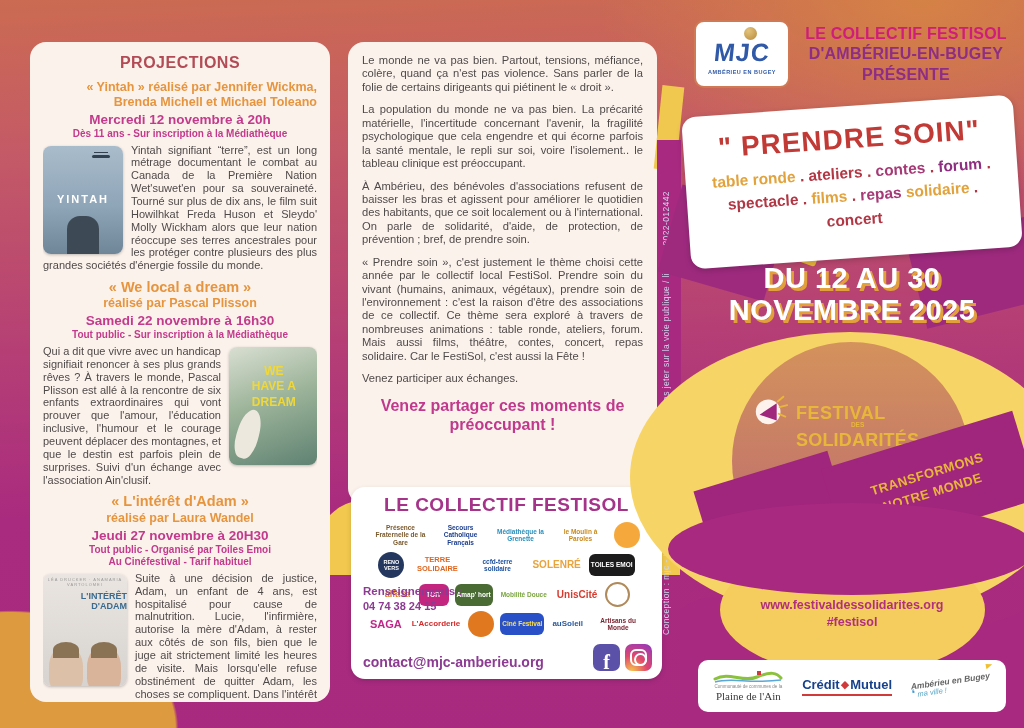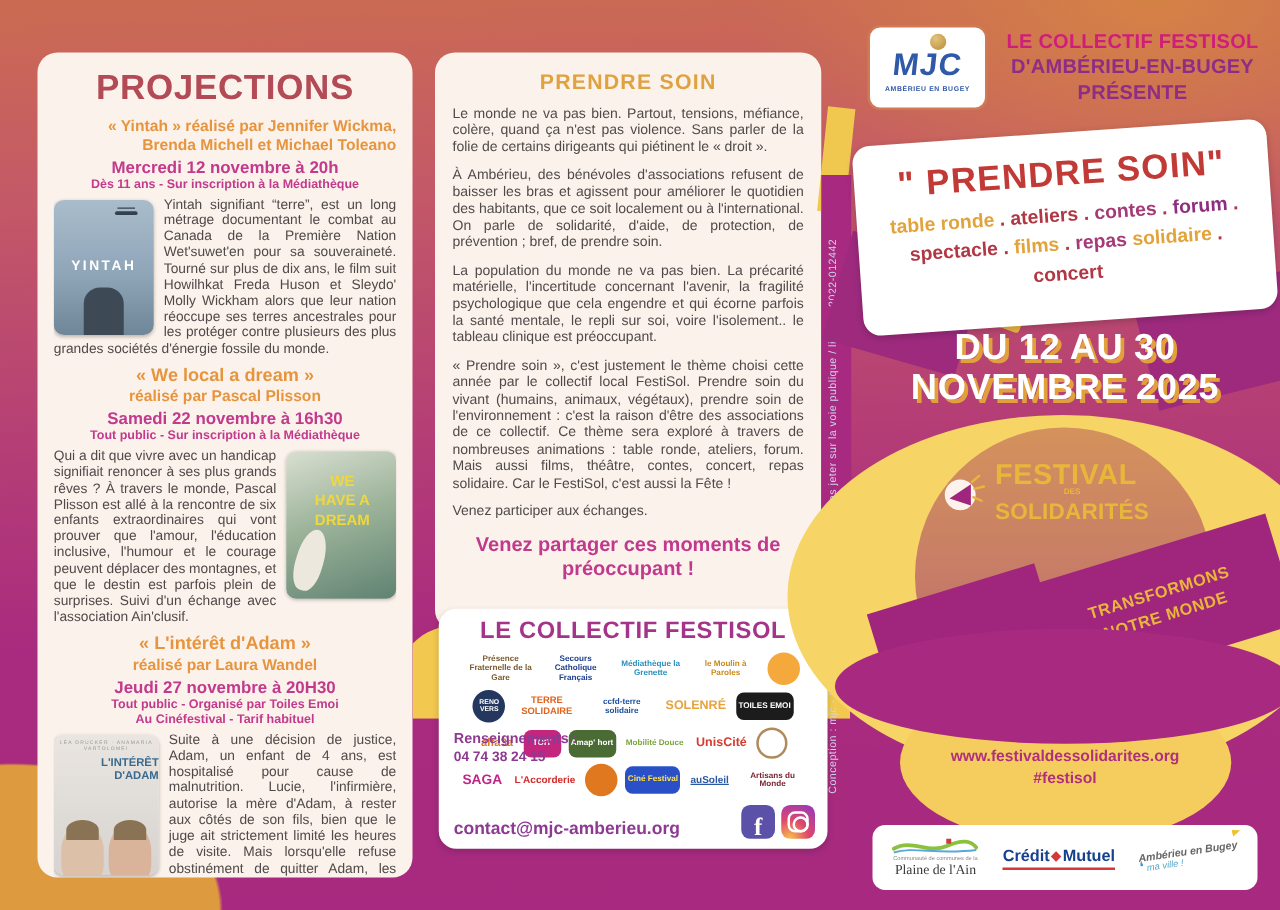--- a/index.html
+++ b/index.html
@@ -5,21 +5,21 @@
   html,body{margin:0;padding:0;}
   body{width:1024px;height:728px;overflow:hidden;font-family:"Liberation Sans","DejaVu Sans",sans-serif;}
   .page{position:relative;width:1024px;height:728px;overflow:hidden;
     background:
       radial-gradient(ellipse 300px 210px at 1% 100%, #de9a3e 0%, #de9a3e 55%, rgba(222,154,62,0) 56%),
       radial-gradient(ellipse 520px 320px at 90% 0%, rgba(214,133,68,.9) 0%, rgba(214,133,68,0) 62%),
       linear-gradient(178deg,#cb6b52 0%,#c45a66 20%,#b43d76 48%,#a92b7f 68%,#a72a80 100%);}
   .card{position:absolute;background:#fcf2ec;border-radius:16px;box-sizing:border-box;}
   
   .left{left:30px;top:42px;width:300px;height:660px;padding:10px 13px;overflow:hidden;}
-  .left h1{margin:2px 0 8px;text-align:center;font-size:28px;letter-spacing:.5px;color:#b24b55;font-weight:800;}
+  .left h1{margin:2px 0 8px;text-align:center;font-size:16px;letter-spacing:.5px;color:#b24b55;font-weight:800;}
   .film{overflow:hidden;margin-bottom:7px;}
   .ftitle{text-align:center;color:#e6953e;font-weight:800;line-height:1.2;}
   .ftitle.f1{font-size:12.5px;text-align:right;}
   .ftitle.big{font-size:14.5px;}
   .fdir{text-align:center;color:#e6953e;font-weight:800;font-size:12.5px;line-height:1.2;}
   .fdate{text-align:center;color:#c23a8c;font-weight:800;font-size:13.5px;margin-top:2px;}
   .fnote{text-align:center;color:#c23a8c;font-weight:700;font-size:10px;line-height:1.25;margin:1px 0 3px;}
   .syn{margin:0;font-size:11px;line-height:1.17;color:#4e4a49;text-align:justify;}
   .poster{position:relative;overflow:hidden;border-radius:8px;box-shadow:0 1px 3px rgba(0,0,0,.25);}
   .poster1{float:left;width:80px;height:108px;margin:2px 8px 2px 0;background:linear-gradient(180deg,#a9bccb 0%,#8fa5b8 55%,#6f8598 100%);}
@@ -75,21 +75,21 @@
   .ray{position:absolute;background:#fff;clip-path:polygon(0 50%,100% 0,100% 100%);}
   .deco{position:absolute;background:#9e2a7e;}
   .ticket{position:absolute;left:6px;top:106px;width:332px;height:152px;background:#fff;border-radius:14px;transform:rotate(-4deg);box-shadow:0 2px 6px rgba(0,0,0,.2);text-align:center;}
   .ticket .ttl{margin-top:17px;font-size:28px;font-weight:800;color:#c23a36;letter-spacing:1px;}
   .cats{margin-top:6px;padding:0 20px;font-size:15.5px;font-weight:800;line-height:1.5;}
   .dates{position:absolute;left:0;top:262px;width:100%;text-align:center;color:#fff;font-weight:800;font-size:29px;line-height:1.12;letter-spacing:.5px;text-shadow:3px 3px 0 #e2a03c;}
   .blob-yellow{position:absolute;left:-50px;top:332px;width:440px;height:290px;border-radius:50%;background:#f7d466;}
   .dome{position:absolute;left:52px;top:342px;width:238px;height:238px;border-radius:50%;background:linear-gradient(180deg,#d4925c 0%,#c57a68 55%,#b86678 100%);}
   .fds{position:absolute;left:72px;top:368px;width:210px;display:flex;align-items:center;gap:6px;}
   .fds .txt{color:#e9b63c;font-weight:800;line-height:1.02;}
-  .fds .w1{font-size:23px;letter-spacing:.5px;}
+  .fds .w1{font-size:18px;letter-spacing:.5px;margin-top:36px;}
   .fds .row2{display:flex;align-items:center;gap:2px;flex-direction:column;}
   .fds .des{font-size:6.5px;line-height:1;}
   .fds .w2{font-size:18px;letter-spacing:.2px;}
   .ribbon{position:absolute;background:#a0257c;transform:rotate(-17deg);}
   .r1{left:18px;top:470px;width:140px;height:52px;}
   .r2{left:150px;top:438px;width:200px;height:92px;display:flex;flex-direction:column;align-items:center;justify-content:center;color:#e9b63c;font-weight:800;font-size:13px;letter-spacing:.5px;line-height:1.45;}
   .bwave{position:absolute;left:0;top:540px;width:344px;height:188px;}
   .yellow-oval{position:absolute;left:40px;top:545px;width:265px;height:130px;border-radius:50%;background:#f5cd5e;}
   .lip{position:absolute;left:-12px;top:503px;width:368px;height:92px;border-radius:50%;background:#a82980;}
   .site{position:absolute;left:20px;top:597px;width:304px;text-align:center;color:#b0307e;font-weight:800;font-size:12.5px;line-height:1.35;}
@@ -148,24 +148,23 @@
         <div class="ptitle3">L'INTÉRÊT D'ADAM</div>
         <div class="face a"></div>
         <div class="face b"></div>
       </div>
       <p class="syn">Suite à une décision de justice, Adam, un enfant de 4 ans, est hospitalisé pour cause de malnutrition. Lucie, l'infirmière, autorise la mère d'Adam, à rester aux côtés de son fils, bien que le juge ait strictement limité les heures de visite. Mais lorsqu'elle refuse obstinément de quitter Adam, les choses se compliquent. Dans l'intérêt de l'enfant, Lucie fait tout son possible pour aider la mère en détresse.</p>
 
     </div>
   </section>
 
   <section class="card mid">
-    <h2>PRENDRE SOIN</h2>
     <p>Le monde ne va pas bien. Partout, tensions, méfiance, colère, quand ça n'est pas violence. Sans parler de la folie de certains dirigeants qui piétinent le « droit ».</p>
+    <p>La population du monde ne va pas bien. La précarité matérielle, l'incertitude concernant l'avenir, la fragilité psychologique que cela engendre et qui écorne parfois la santé mentale, le repli sur soi, voire l'isolement.. le tableau clinique est préoccupant.</p>
     <p>À Ambérieu, des bénévoles d'associations refusent de baisser les bras et agissent pour améliorer le quotidien des habitants, que ce soit localement ou à l'international. On parle de solidarité, d'aide, de protection, de prévention ; bref, de prendre soin.</p>
-    <p>La population du monde ne va pas bien. La précarité matérielle, l'incertitude concernant l'avenir, la fragilité psychologique que cela engendre et qui écorne parfois la santé mentale, le repli sur soi, voire l'isolement.. le tableau clinique est préoccupant.</p>
     <p>« Prendre soin », c'est justement le thème choisi cette année par le collectif local FestiSol. Prendre soin du vivant (humains, animaux, végétaux), prendre soin de l'environnement : c'est la raison d'être des associations de ce collectif. Ce thème sera exploré à travers de nombreuses animations : table ronde, ateliers, forum. Mais aussi films, théâtre, contes, concert, repas solidaire. Car le FestiSol, c'est aussi la Fête !</p>
     <p>Venez participer aux échanges.</p>
     <div class="cta">Venez partager ces moments de préoccupant !</div>
   </section>
 
   <svg class="wave-yellow" viewBox="0 0 350 150" preserveAspectRatio="none">
     <path d="M0,90 C40,50 90,110 140,85 C200,55 250,120 350,70 L350,150 L0,150 Z" fill="#f2c94e"></path>
   </svg>
   <div class="gap-yellow"></div>
   <div class="gap-magenta"></div>
@@ -187,21 +186,21 @@
         <div class="lg" style="color: rgb(224, 120, 32); font-size: 9px;">alfa3a</div>
         <div class="lg" style="color: rgb(255, 255, 255); background: rgb(194, 38, 126);">TOIT</div>
         <div class="lg" style="color: rgb(255, 255, 255); background: rgb(74, 107, 52);">Amap' hort</div>
         <div class="lg" style="color: rgb(122, 165, 63);">Mobilité Douce</div>
         <div class="lg" style="color: rgb(214, 59, 47); font-size: 10px;">UnisCité</div>
         <div class="lg outline" style="color: rgb(176, 138, 90);"></div>
         <div class="lg" style="color: rgb(192, 38, 138); font-size: 11px;">SAGA</div>
         <div class="lg" style="color: rgb(212, 43, 43); font-size: 8px;">L'Accorderie</div>
         <div class="lg circle" style="color: rgb(255, 255, 255); background: rgb(224, 120, 32);"></div>
         <div class="lg" style="color: rgb(255, 226, 74); background: rgb(42, 80, 200);">Ciné Festival</div>
-        <div class="lg" style="color: rgb(42, 90, 160); font-size: 8px; text-decoration: underline;">auSoleil</div>
+        <div class="lg" style="color: rgb(42, 90, 160); font-size: 8px;">auSoleil</div>
         <div class="lg" style="color: rgb(122, 36, 48);">Artisans du Monde</div>
       </div>
     <div class="contact">
       <div class="c1">Renseignements :</div>
       <div class="c2">04 74 38 24 15</div>
       <div class="c3">contact@mjc-amberieu.org</div>
     </div>
     <div class="social">
       <div class="fb">f</div>
       <div class="ig"></div>

